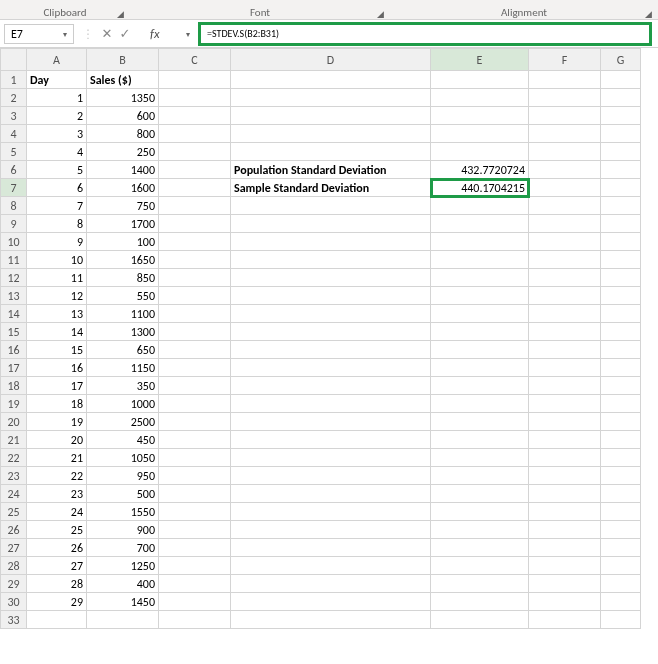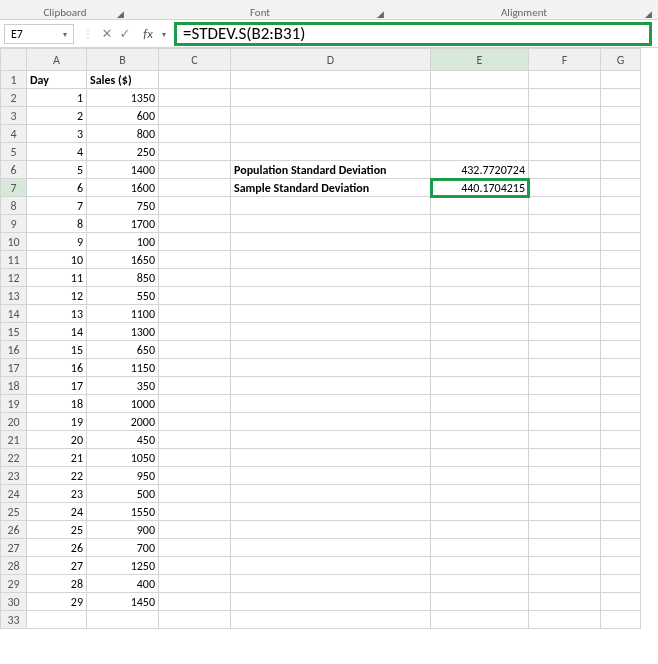--- a/index.html
+++ b/index.html
@@ -7,23 +7,23 @@
     
     .ribbon-row { display: flex; align-items: flex-end; height: 20px; background: #f3f2f1; border-bottom: 1px solid #d4d4d4; }
     .ribbon-group { flex: 1; text-align: center; font-size: 11px; color: #666; position: relative; }
     .ribbon-group .launcher { position: absolute; right: 6px; top: 2px; font-size: 9px; color: #666; cursor: pointer; }
     
     .formula-row { display: flex; align-items: center; height: 28px; border-bottom: 1px solid #d4d4d4; background: #fff; }
     .namebox { width: 70px; border: 1px solid #ccc; margin: 0 4px; padding: 2px 6px; font-size: 12px; display: flex; justify-content: space-between; align-items: center; }
     .namebox .dd { font-size: 8px; color: #666; }
     .fb-divider { color: #ccc; margin: 0 4px; font-size: 12px; }
     .fb-btn { width: 18px; text-align: center; color: #888; font-size: 13px; }
-    .fx-label { font-style: italic; font-size: 13px; color: #555; margin: 0 4px; width: 20px; text-align: center; }
+    .fx-label { font-style: italic; font-size: 13px; color: #555; margin: 0 16px; width: 20px; }
     .fb-dd { font-size: 8px; color: #666; width: 12px; }
-    .formula-input { flex: 1; border: 3px solid #1e9b47; padding: 2px 6px; font-size: 17px; margin-right: 6px; font-family: Calibri, sans-serif; height: 24px; display: flex; align-items: center; }
+    .formula-input { flex: 1; border: 3px solid #1e9b47; padding: 2px 6px; font-size: 10px; margin-right: 6px; font-family: Calibri, sans-serif; height: 24px; display: flex; align-items: center; }
     
     .sheet-container { position: relative; overflow: auto; height: 616px; }
     table { border-collapse: collapse; table-layout: fixed; }
     th, td { border: 1px solid #d4d4d4; padding: 0; font-size: 12px; font-family: Calibri, sans-serif; }
     th { background: #f0f0f0; font-weight: normal; text-align: center; color: #555; position: relative; }
     .corner { width: 26px; height: 22px; background: #f0f0f0; }
     .colhead { height: 22px; }
     .rowhead { width: 26px; text-align: center; color: #555; }
     td.cell { height: 18px; padding: 0 3px; white-space: nowrap; overflow: visible; }
     .ra { text-align: right; }
@@ -264,21 +264,21 @@
           <td class="cell w-B ra">1000</td>
           <td class="cell w-C"></td>
           <td class="cell w-D"></td>
           <td class="cell w-E"></td>
           <td class="cell w-F"></td>
           <td class="cell w-G"></td>
         </tr>
         <tr>
           <th class="rowhead">20</th>
           <td class="cell w-A ra">19</td>
-          <td class="cell w-B ra">2000</td>
+          <td class="cell w-B ra">2500</td>
           <td class="cell w-C"></td>
           <td class="cell w-D"></td>
           <td class="cell w-E"></td>
           <td class="cell w-F"></td>
           <td class="cell w-G"></td>
         </tr>
         <tr>
           <th class="rowhead">21</th>
           <td class="cell w-A ra">20</td>
           <td class="cell w-B ra">450</td>

